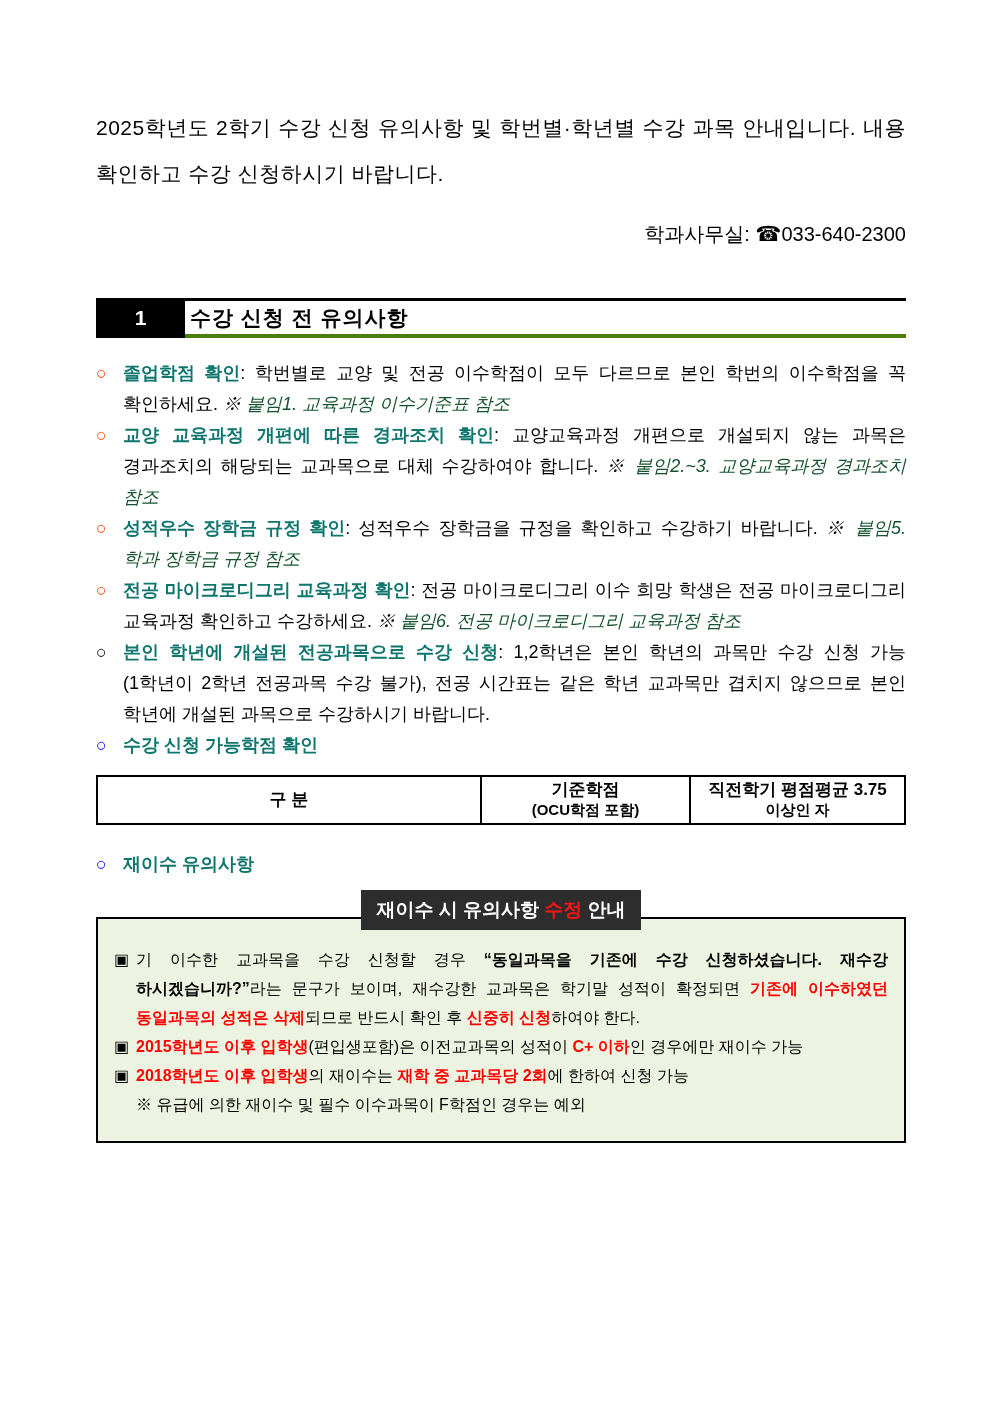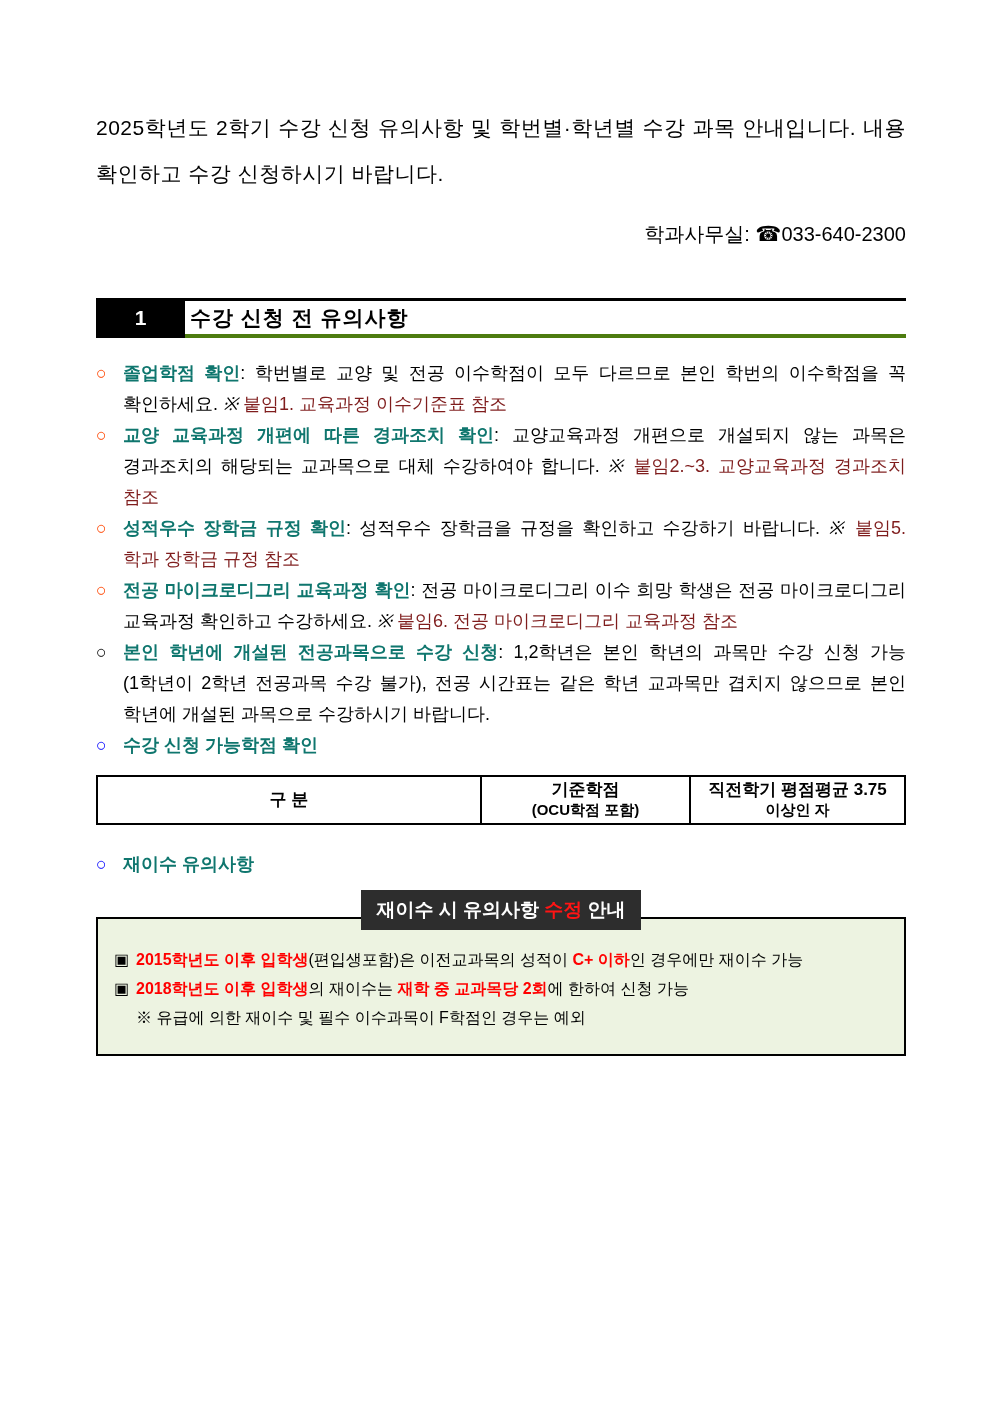--- a/index.html
+++ b/index.html
@@ -31,21 +31,21 @@
 
   
   ul.bullets { list-style:none; margin:20px 0 0 0; padding:0; font-size:18px; line-height:31px; }
   ul.bullets li { padding-left:27px; text-indent:-27px; text-align:justify; word-break:keep-all; }
   .mk { display:inline-block; width:19px; text-indent:0; margin-right:8px; text-align:left; }
   .mk-orange { color:#ff4500; font-style:italic; }
   .mk-black  { color:#000; }
   .mk-blue   { color:#0000ff; }
   .bh  { color:#0f766e; font-weight:bold; }
   .note-mark { font-style:italic; }
-  .note { color:#7f1d1d; }
+  .note { color:#14532d; font-style:italic; }
 
   
   table.credit { width:100%; border-collapse:collapse; margin-top:14px; table-layout:fixed; }
   table.credit th, table.credit td {
     border:2px solid #000; text-align:center; vertical-align:middle;
     padding:3px 2px; line-height:20px; word-break:keep-all;
   }
   table.credit th { font-size:17px; font-weight:bold; }
   table.credit td { font-size:17px; }
   .th-sub { display:block; font-size:15px; font-weight:bold; }
@@ -121,20 +121,21 @@
     </table>
 
   <ul class="bullets solo">
     <li><span class="mk mk-blue">○</span><span class="bh">재이수 유의사항</span></li>
   </ul>
 
   <div class="notice">
     <div class="notice-title"><span>재이수 시 유의사항 </span><span class="em">수정</span><span> 안내</span></div>
     <div class="notice-body">
 
+      <div class="nitem"><span class="nmark">▣</span><span>기 이수한 교과목을 수강 신청할 경우 </span><span class="nb">“동일과목을 기존에 수강 신청하셨습니다. 재수강 하시겠습니까?”</span><span>라는 문구가 보이며, 재수강한 교과목은 학기말 성적이 확정되면 </span><span class="nr">기존에 이수하였던 동일과목의 성적은 삭제</span><span>되므로 반드시 확인 후 </span><span class="nr">신중히 신청</span><span>하여야 한다.</span></div>
 
       <div class="nitem"><span class="nmark">▣</span><span class="nr">2015학년도 이후 입학생</span><span>(편입생포함)은 이전교과목의 성적이 </span><span class="nr">C+ 이하</span><span>인 경우에만 재이수 가능</span></div>
 
       <div class="nitem"><span class="nmark">▣</span><span class="nr">2018학년도 이후 입학생</span><span>의 재이수는 </span><span class="nr">재학 중 교과목당 2회</span><span>에 한하여 신청 가능</span></div>
       <div class="nsub">※ 유급에 의한 재이수 및 필수 이수과목이 F학점인 경우는 예외</div>
 
     </div>
   </div>
 
 </div>

